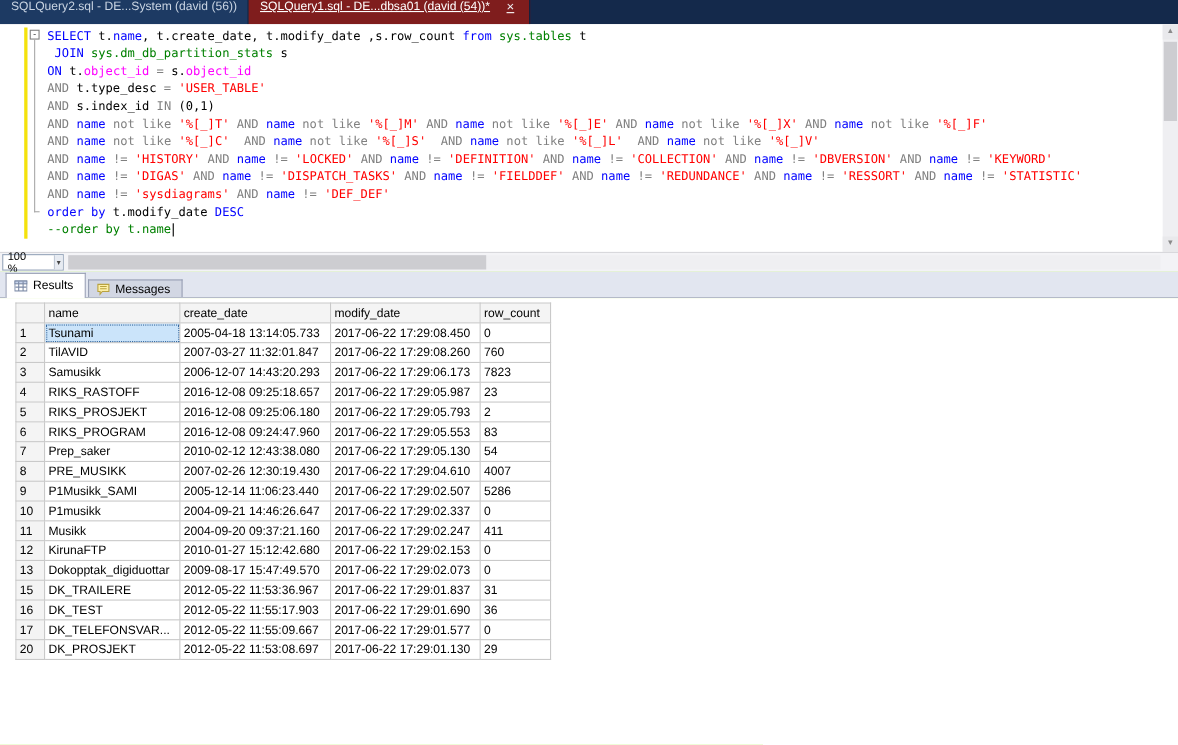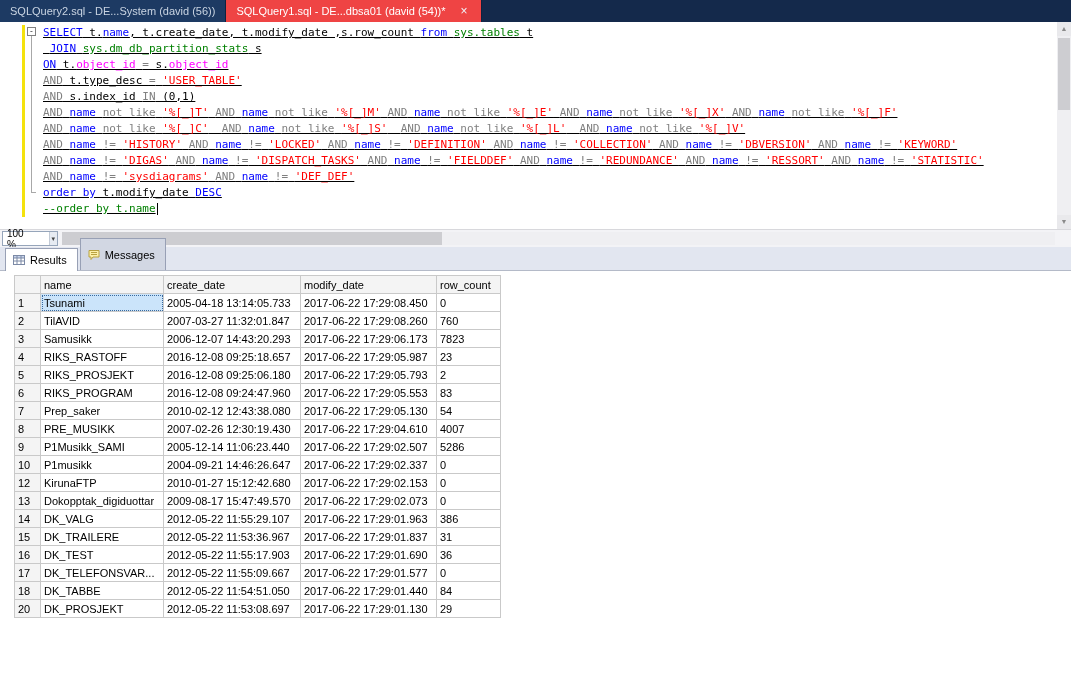--- a/index.html
+++ b/index.html
@@ -3,31 +3,31 @@
 <meta charset="utf-8">
 <style>
   html,body{margin:0;padding:0;}
   body{
     width:1071px;height:677px;position:relative;overflow:hidden;
     background:#ffffff;font-family:"Liberation Sans",sans-serif;
     -webkit-font-smoothing:antialiased;
   }
   
   .tabstrip{position:absolute;left:0;top:0;width:100%;height:22px;background:#14294b;display:flex;align-items:stretch;}
-  .tab{display:flex;align-items:center;padding:0 10px;font-size:11px;color:#c9d4e2;background:#1d3a63;border-right:1px solid #0e2240;cursor:default;white-space:nowrap;}
-  .tab.active{background:#ef4444;color:#ffffff;}
+  .tab{display:flex;align-items:flex-start;padding:0 10px;font-size:11px;color:#c9d4e2;background:#1d3a63;border-right:1px solid #0e2240;cursor:default;white-space:nowrap;}
+  .tab.active{background:#7f1d1d;color:#ffffff;text-decoration:underline;}
   .tab-close{margin-left:12px;font-size:12px;line-height:12px;color:#f0f4f9;width:13px;text-align:center;}
   
   .editor{position:absolute;left:0;top:22px;width:100%;height:207px;background:#ffffff;overflow:hidden;}
   .change-bar{position:absolute;left:22px;top:3px;width:3px;height:192px;background:#f4e20c;}
   .fold-box{position:absolute;left:27px;top:5px;width:9px;height:9px;border:1px solid #808080;background:#fff;font:8px/7px "DejaVu Sans Mono",monospace;text-align:center;color:#333;box-sizing:border-box;}
   .fold-line{position:absolute;left:31px;top:14px;width:1px;height:157px;background:#a8a8a8;}
   .fold-tick{position:absolute;left:31px;top:170px;width:5px;height:1px;background:#a8a8a8;}
   .code{position:absolute;left:43px;top:3px;font-family:"DejaVu Sans Mono",monospace;font-size:11px;line-height:16px;white-space:pre;color:#000;}
-  .code-line{height:16px;text-decoration:underline;}
+  .code-line{height:16px;}
   .tk-kw{color:#0000ff;}
   .tk-op{color:#808080;}
   .tk-str{color:#ff0000;}
   .tk-sys{color:#008000;}
   .tk-fn{color:#ff00ff;}
   .tk-com{color:#008000;margin-top:19px;}
   .tk-pl{color:#000000;}
   .caret{display:inline-block;width:1px;height:12px;background:#000;vertical-align:middle;margin-left:1px;}
   .editor-vscroll{position:absolute;right:0;top:0;width:14px;height:100%;background:#efeff2;}
   .varrow{height:14px;font-size:7px;line-height:14px;text-align:center;color:#8a8a8a;background:#e9e9ec;}
@@ -36,21 +36,21 @@
   
   .editor-bottom{position:absolute;left:0;top:229px;width:100%;height:18px;background:#f3f3f6;display:flex;border-top:1px solid #d8d8dc;box-sizing:border-box;}
   .zoom{width:56px;height:15px;margin:1px 0 0 2px;background:#fff;border:1px solid #96a5ba;font-size:10px;display:flex;align-items:center;box-sizing:border-box;gap:25px;}
   .zoom .val{flex:1;padding-left:4px;color:#000;}
   .zoom .dd{width:13px;height:100%;display:flex;align-items:center;justify-content:center;font-size:7px;color:#444;background:#e7ebf2;border-left:1px solid #c2cad6;}
   .hscroll{flex:1;height:13px;margin:2px 16px 0 4px;background:#efeff2;position:relative;}
   .hthumb{position:absolute;left:0;top:0;height:13px;width:380px;background:#cdcdd1;}
   
   .results-pane{position:absolute;left:0;top:247px;width:100%;bottom:0;background:#bef264;}
   .rtabs{height:24px;background:#e2e6f0;display:flex;align-items:flex-end;padding-left:5px;border-bottom:1px solid #b4bac8;box-sizing:border-box;}
-  .rtab{display:flex;align-items:center;gap:5px;height:32px;padding:0 10px 0 7px;font-size:11px;background:#d2d7e3;border:1px solid #98a0b5;border-bottom:none;margin-right:2px;color:#000;box-sizing:border-box;}
+  .rtab{display:flex;align-items:center;gap:5px;height:16px;padding:0 10px 0 7px;font-size:11px;background:#d2d7e3;border:1px solid #98a0b5;border-bottom:none;margin-right:2px;color:#000;box-sizing:border-box;}
   .rtab.active{background:#ffffff;height:23px;margin-bottom:-1px;}
   .ricon{display:inline-flex;width:12px;height:12px;}
   .grid-area{position:absolute;left:0;top:24px;right:0;bottom:0;background:#ffffff;padding:4px 0 0 14px;}
   table.grid{border-collapse:collapse;table-layout:fixed;font-size:11px;font-family:"Liberation Sans",sans-serif;}
   col.c0{width:26px;}col.c1{width:123px;}col.c2{width:137px;}col.c3{width:136px;}col.c4{width:64px;}
   .grid th,.grid td{height:18px;border:1px solid #c9c9c9;padding:0 3px;overflow:hidden;white-space:nowrap;text-align:left;font-weight:normal;color:#000;box-sizing:border-box;}
   .grid thead th{background:#f4f4f4;}
   .grid td.rownum{background:#f4f4f4;}
   .grid td{background:#ffffff;}
   .grid td.selected{background:#cbe4fa;outline:1px dotted #38699e;outline-offset:-2px;margin-left:48px;}
@@ -199,39 +199,39 @@
             <td>5286</td>
           </tr>
           <tr>
             <td class="rownum">10</td>
             <td>P1musikk</td>
             <td>2004-09-21 14:46:26.647</td>
             <td>2017-06-22 17:29:02.337</td>
             <td>0</td>
           </tr>
           <tr>
+            <td class="rownum">11</td>
+            <td>Musikk</td>
+            <td>2004-09-20 09:37:21.160</td>
+            <td>2017-06-22 17:29:02.247</td>
+            <td>411</td>
+          </tr>
+          <tr>
             <td class="rownum">12</td>
             <td>KirunaFTP</td>
             <td>2010-01-27 15:12:42.680</td>
             <td>2017-06-22 17:29:02.153</td>
             <td>0</td>
           </tr>
           <tr>
             <td class="rownum">13</td>
             <td>Dokopptak_digiduottar</td>
             <td>2009-08-17 15:47:49.570</td>
             <td>2017-06-22 17:29:02.073</td>
             <td>0</td>
-          </tr>
-          <tr>
-            <td class="rownum">14</td>
-            <td>DK_VALG</td>
-            <td>2012-05-22 11:55:29.107</td>
-            <td>2017-06-22 17:29:01.963</td>
-            <td>386</td>
           </tr>
           <tr>
             <td class="rownum">15</td>
             <td>DK_TRAILERE</td>
             <td>2012-05-22 11:53:36.967</td>
             <td>2017-06-22 17:29:01.837</td>
             <td>31</td>
           </tr>
           <tr>
             <td class="rownum">16</td>
@@ -241,27 +241,20 @@
             <td>36</td>
           </tr>
           <tr>
             <td class="rownum">17</td>
             <td>DK_TELEFONSVAR...</td>
             <td>2012-05-22 11:55:09.667</td>
             <td>2017-06-22 17:29:01.577</td>
             <td>0</td>
           </tr>
           <tr>
-            <td class="rownum">18</td>
-            <td>DK_TABBE</td>
-            <td>2012-05-22 11:54:51.050</td>
-            <td>2017-06-22 17:29:01.440</td>
-            <td>84</td>
-          </tr>
-          <tr>
             <td class="rownum">20</td>
             <td>DK_PROSJEKT</td>
             <td>2012-05-22 11:53:08.697</td>
             <td>2017-06-22 17:29:01.130</td>
             <td>29</td>
           </tr>
         </tbody>
     </table>
   </div>
 </div>

